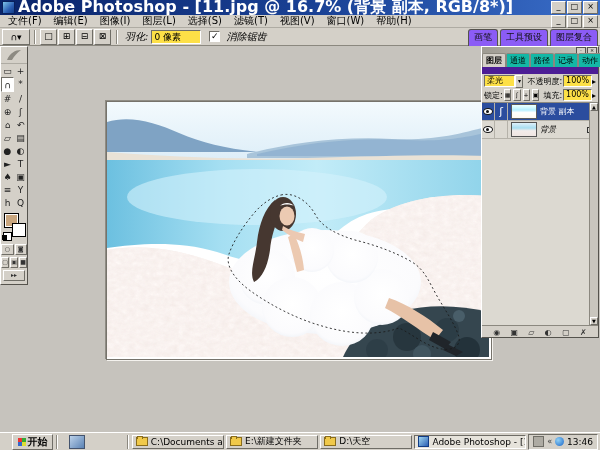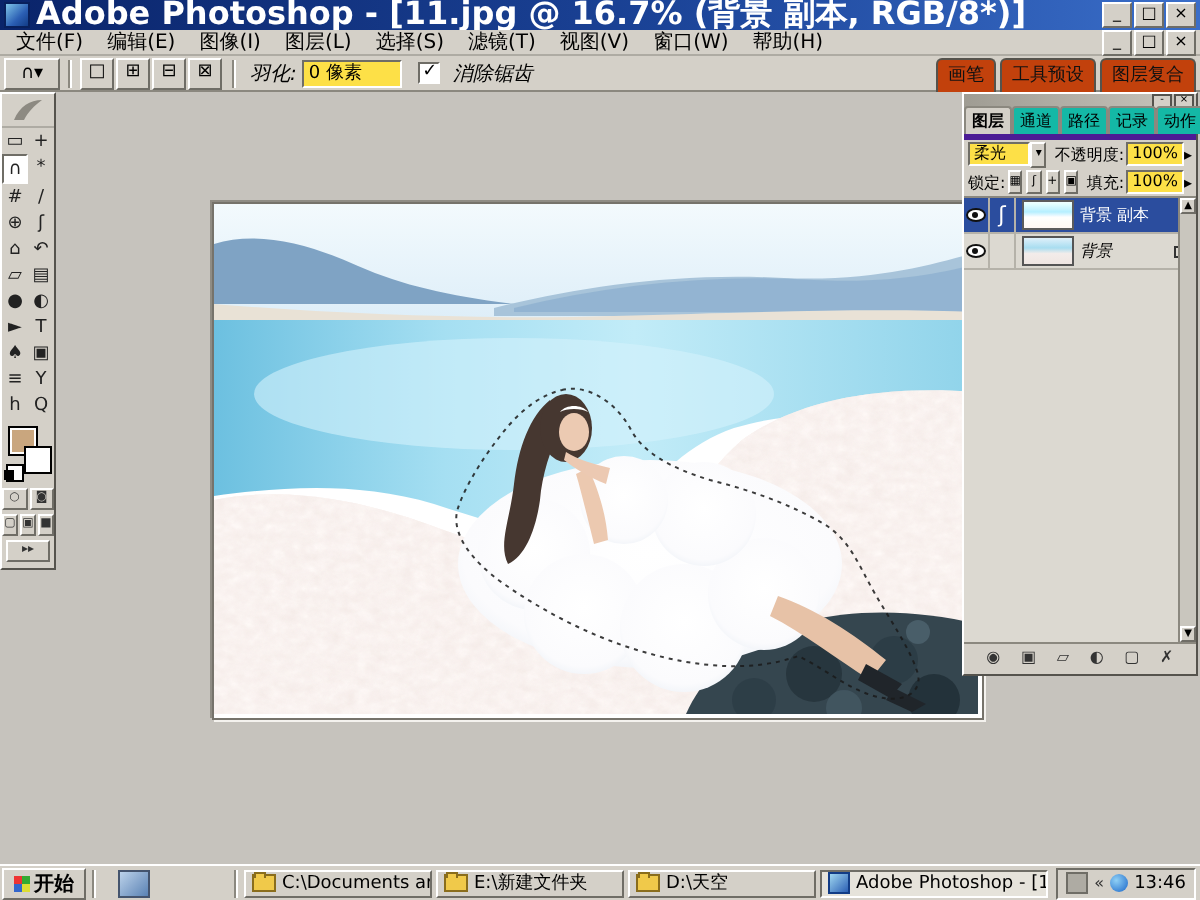--- a/index.html
+++ b/index.html
@@ -28,21 +28,21 @@
   #toolpreset{width:26px;height:14px;display:flex;align-items:center;justify-content:center;font-size:9px;}
   .vsep{width:1px;height:14px;background:#8b887f;border-right:1px solid #fff;margin:0 4px;}
   .modebtn{width:15px;height:14px;font-size:9px;line-height:13px;text-align:center;margin-right:1px;
     background:#d4d0c8;border:1px solid;border-color:#fff #6f6d66 #6f6d66 #fff;}
   .optlabel{font-size:10px;margin:0 3px;white-space:nowrap;font-style:italic;}
   #featherbox{width:44px;height:12px;font-size:9px;padding:0 2px;line-height:12px;}
   .chk{width:9px;height:9px;background:#fff;border:1px solid;border-color:#6f6d66 #fff #fff #6f6d66;
     font-size:9px;line-height:8px;text-align:center;margin:0 3px 0 8px;}
   
   #palettewell{position:absolute;right:2px;top:29px;display:flex;}
-  .welltab{background:#c2410c;border:1px solid #55534d;border-bottom:none;color:#111;
+  .welltab{background:#8b5cf6;border:1px solid #55534d;border-bottom:none;color:#111;
     font-size:9px;padding:1px 5px 2px;margin-left:2px;border-radius:3px 3px 0 0;white-space:nowrap;}
   
   #toolbox{left:0;top:46px;width:28px;background:#d4d0c8;border:1px solid;
     border-color:#fff #55534d #55534d #fff;box-sizing:border-box;padding-bottom:3px;}
   #tbhead{height:16px;border-bottom:1px solid #aeaba3;display:flex;align-items:center;justify-content:center;}
   #toolgrid{display:grid;grid-template-columns:13px 13px;}
   .tool{height:13px;display:flex;align-items:center;justify-content:center;font-size:9px;color:#222;}
   .tool.sel{background:#fff;border:1px solid;border-color:#6f6d66 #fff #fff #6f6d66;}
   #swatches{position:relative;height:30px;margin-top:3px;}
   #fgswatch{position:absolute;left:3px;top:1px;width:13px;height:13px;border:1px solid #000;
@@ -57,21 +57,21 @@
   #photo{left:106px;top:101px;width:384px;height:257px;background:#fff;
     border:1px solid #76736b;box-shadow:1px 1px 0 #f4f2ee,-1px -1px 0 #8f8c84;}
   #photo svg{display:block;}
   
   #panelgroup{left:481px;top:46px;width:118px;height:292px;background:#d4d0c8;
     border:1px solid;border-color:#fff #55534d #55534d #fff;box-sizing:border-box;}
   #pg-titlebar{height:8px;background:linear-gradient(90deg,#9f9c93,#c9c6be);display:flex;
     justify-content:flex-end;align-items:center;padding-right:1px;}
   .pgbtn{width:8px;height:6px;background:#d4d0c8;border:1px solid #55534d;font-size:5px;
     line-height:4px;text-align:center;margin-left:1px;}
-  #ptabs{height:12px;display:flex;align-items:flex-end;border-bottom:3px solid #4c1d95;background:#bdbab1;}
+  #ptabs{height:12px;display:flex;align-items:flex-end;border-bottom:7px solid #4c1d95;background:#bdbab1;}
   .ptab{font-size:8px;padding:1px 3px;border:1px solid #8b887f;border-bottom:none;background:#14b8a6;
     white-space:nowrap;border-radius:2px 2px 0 0;}
   .ptab.active{background:#d4d0c8;font-weight:bold;}
   .prow{height:14px;display:flex;align-items:center;padding:0 2px;font-size:8px;white-space:nowrap;}
   .pbox{background:#fde047;border:1px solid;border-color:#6f6d66 #fff #fff #6f6d66;font-size:8px;
     padding:0 2px;line-height:10px;}
   .ddarrow{width:9px;height:11px;background:#d4d0c8;border:1px solid;border-color:#fff #6f6d66 #6f6d66 #fff;
     font-size:6px;line-height:10px;text-align:center;}
   .lockbtn{width:10px;height:10px;margin:0 1px;background:#d4d0c8;border:1px solid;
     border-color:#fff #6f6d66 #6f6d66 #fff;font-size:6px;line-height:9px;text-align:center;}
@@ -92,21 +92,21 @@
     border-left:1px solid #8b887f;}
   .scrbtn{width:8px;height:8px;background:#d4d0c8;border:1px solid;border-color:#fff #6f6d66 #6f6d66 #fff;
     font-size:5px;line-height:7px;text-align:center;box-sizing:border-box;}
   .scrbtn.bottom{position:absolute;bottom:0;}
   #pbottom{height:13px;border-top:1px solid #8b887f;display:flex;align-items:center;
     justify-content:space-around;padding:0 6px;}
   .pbicon{font-size:8px;color:#333;line-height:11px;}
   
   #taskbar{left:0;top:432px;width:600px;height:18px;background:#d4d0c8;border-top:1px solid #fff;
     box-sizing:border-box;display:flex;align-items:center;}
-  #startbtn{margin-left:1px;width:40px;height:14px;display:flex;align-items:center;justify-content:center;
+  #startbtn{margin-left:12px;width:40px;height:14px;display:flex;align-items:center;justify-content:center;
     gap:2px;background:#d4d0c8;border:1px solid;border-color:#fff #6f6d66 #6f6d66 #fff;font-weight:bold;font-size:10px;}
   #winlogo{width:8px;height:8px;display:grid;grid-template-columns:4px 4px;grid-template-rows:4px 4px;}
   #winlogo i{display:block;}
   #winlogo i:nth-child(1){background:#e33;}#winlogo i:nth-child(2){background:#3a3;}
   #winlogo i:nth-child(3){background:#36c;}#winlogo i:nth-child(4){background:#dd3;}
   #quicklaunch{width:14px;height:12px;margin-left:8px;background:linear-gradient(135deg,#bcd2ea,#5a82b4);
     border:1px solid #44546e;}
   .taskdiv{width:1px;height:14px;background:#8b887f;border-right:1px solid #fff;margin:0 3px;}
   .taskbtn{width:94px;height:14px;margin-right:2px;display:flex;align-items:center;gap:3px;
     background:#d4d0c8;border:1px solid;border-color:#fff #6f6d66 #6f6d66 #fff;

